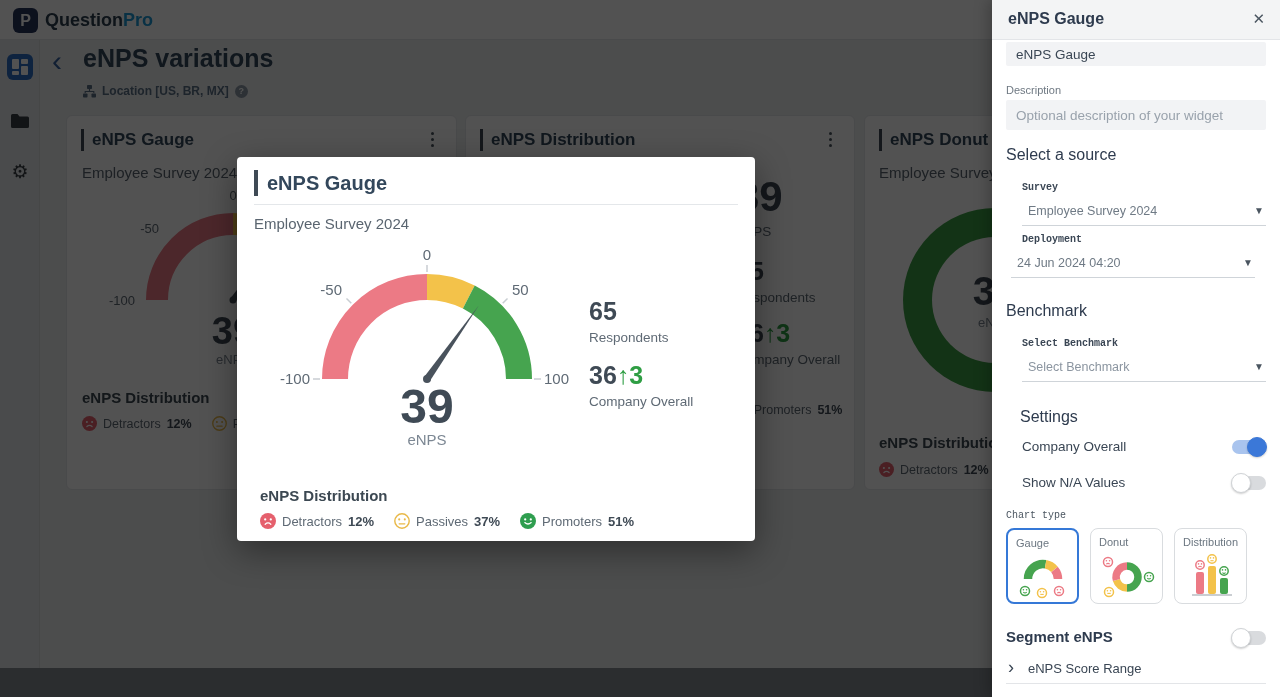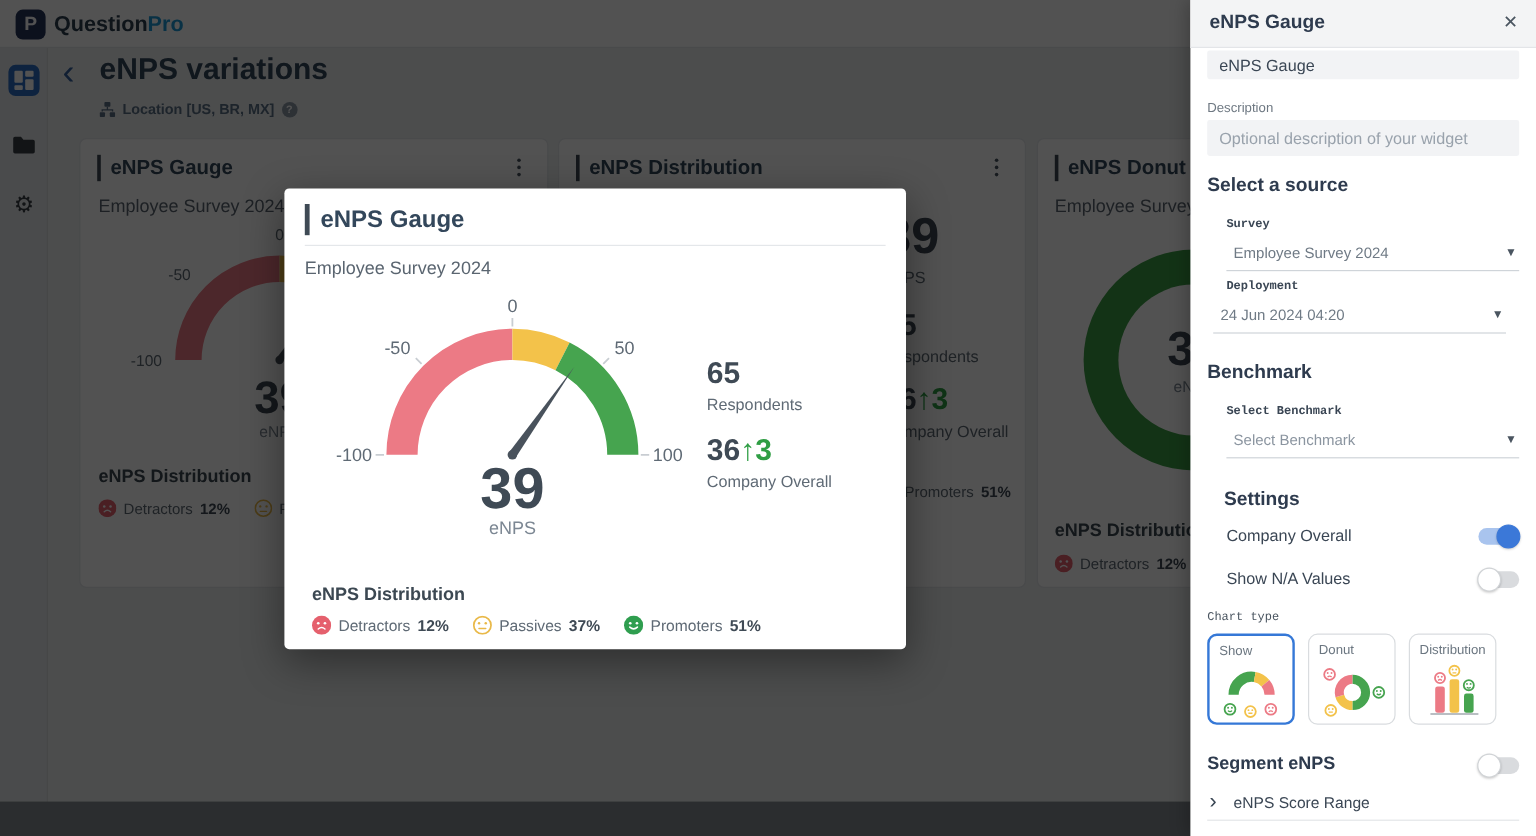--- a/index.html
+++ b/index.html
@@ -84,21 +84,21 @@
 
   
   .panel { position:absolute; left:992px; top:0; width:288px; height:697px; background:#fff; box-shadow:-3px 0 14px rgba(0,0,0,0.25); z-index:30; }
   .panel-header { position:absolute; left:0; top:0; width:288px; height:40px; background:#f3f4f5; border-bottom:1px solid #e3e5e8; }
   .panel-title { position:absolute; left:16px; top:10px; font-size:16px; font-weight:700; color:#2e3b4e; }
   .panel-close { position:absolute; right:15px; top:10px; font-size:15px; color:#4a5560; cursor:pointer; line-height:1.2; }
   .tf { position:absolute; background:#f2f3f5; border:none; outline:none; border-radius:2px; padding:0 10px; font-size:13.5px; color:#3a4654; font-family:"Liberation Sans", sans-serif; }
   .tf::placeholder { color:#99a2ac; }
   .small-label { position:absolute; font-size:11px; color:#6e7882; }
   .field-label { position:absolute; font-size:10px; font-weight:700; color:#3a4654;font-family:Liberation Mono, monospace; }
-  .section-heading { position:absolute; font-size:16px; font-weight:700; color:#2e3b4e; }
+  .section-heading { position:absolute; font-size:16px; font-weight:400; color:#2e3b4e; }
   .select-row { position:absolute; width:244px; height:28px; border-bottom:1px solid #cfd4d9; cursor:pointer; }
   .select-value { position:absolute; left:6px; top:6px; font-size:12.5px; color:#6f7a85; }
   .select-value.ghost { color:#8b95a0; }
   .caret { position:absolute; right:2px; top:7px; font-size:10px; color:#4a5560; }
   .toggle-row { position:absolute; width:244px; height:22px; }
   .toggle-label { position:absolute; left:0; top:3px; font-size:13.5px; color:#3a4654; }
   .toggle { position:absolute; right:0; top:4px; width:34px; height:14px; border-radius:7px; background:#d9dbde; cursor:pointer; }
   .toggle .knob { position:absolute; left:-1px; top:-3px; width:20px; height:20px; border-radius:50%; background:#fff; border:1px solid #d0d3d6; box-shadow:0 1px 2px rgba(0,0,0,0.2); }
   .toggle.on { background:#a9c4ee; }
   .toggle.on .knob { left:15px; background:#3b78d8; border-color:#3b78d8; }
@@ -442,21 +442,21 @@
       <span class="toggle-label">Show N/A Values</span>
       <div class="toggle">
           <div class="knob"></div>
         </div>
     </div>
 
     <div class="field-label" style="left:14px; top:510px; font-weight:400; color:#4a5560;">Chart type</div>
 
     <div class="chart-cards">
       <div class="chart-card selected">
-        <span class="chart-card-label">Show</span>
+        <span class="chart-card-label">Gauge</span>
         <svg width="60" height="48" viewBox="0 0 60 48">
           <path d="M15 28 A15 15 0 0 1 32.6 13.2" stroke="#46a44f" stroke-width="8.5" fill="none"></path>
           <path d="M32.6 13.2 A15 15 0 0 1 41.5 18.4" stroke="#f3c24a" stroke-width="8.5" fill="none"></path>
           <path d="M41.5 18.4 A15 15 0 0 1 45 28" stroke="#ec7a85" stroke-width="8.5" fill="none"></path>
           <g>
               <circle cx="12" cy="40" r="4.5" fill="#fff" stroke="#46a44f" stroke-width="1.5"></circle>
               <circle cx="10.4" cy="38.8" r="0.8" fill="#46a44f"></circle>
               <circle cx="13.6" cy="38.8" r="0.8" fill="#46a44f"></circle>
               <path d="M10.3 41.2 q1.7 1.6 3.4 0" stroke="#46a44f" stroke-width="1.1" fill="none"></path>
             </g>

